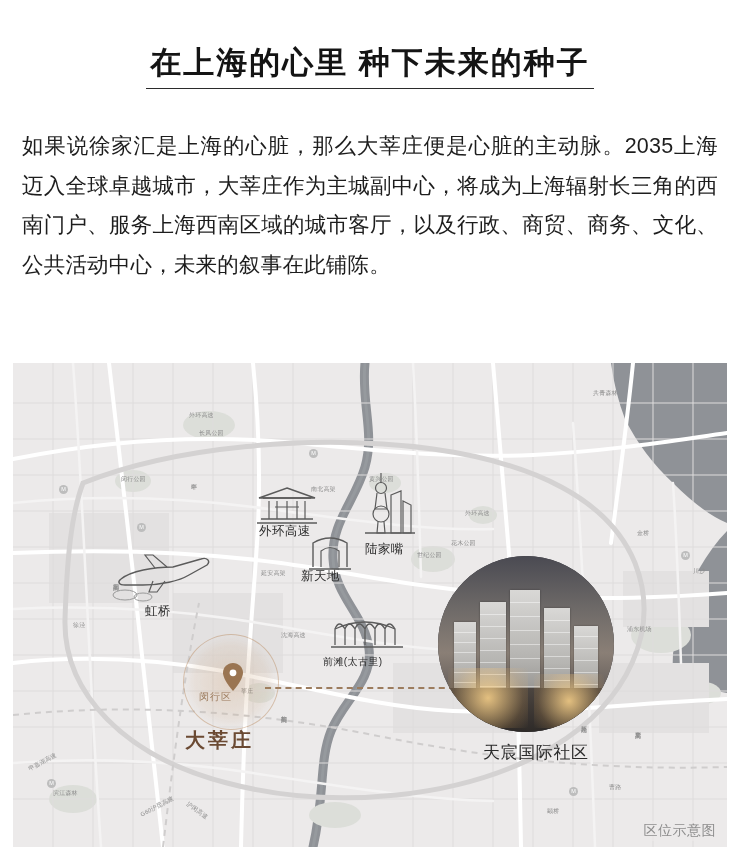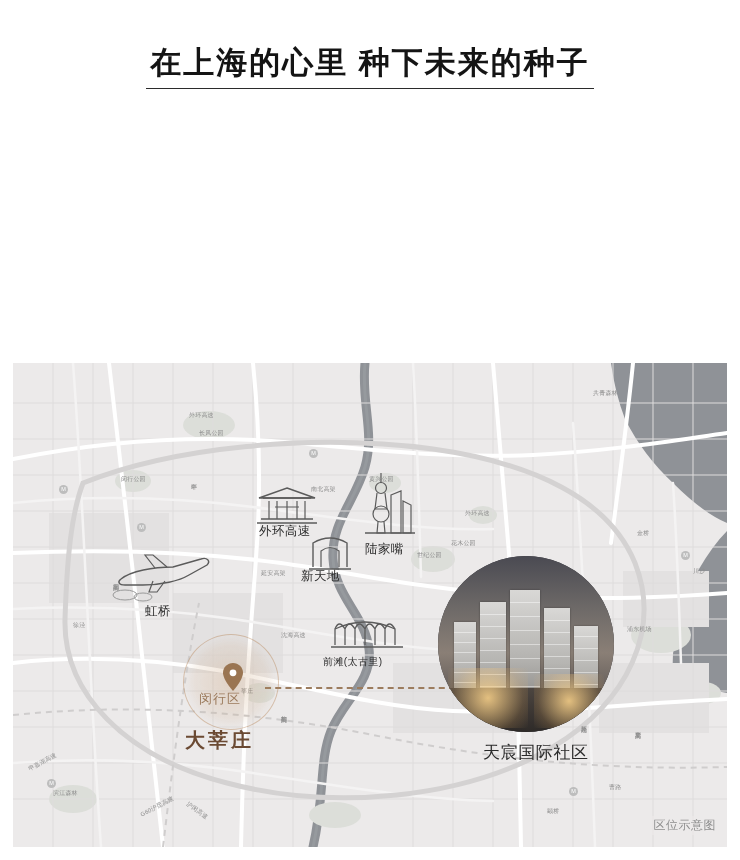--- a/index.html
+++ b/index.html
@@ -97,22 +97,22 @@
   }
   .site-label {
     position: absolute;
     font-size: 17px;
     color: #2b2b2b;
     letter-spacing: 0.6px;
     white-space: nowrap;
   }
   .corner-note {
     position: absolute;
-    right: 8px; bottom: 12px;
-    font-size: 12px;
+    right: 8px; bottom: 6px;
+    font-size: 14px;
     color: #8e8e8e;
     background: rgba(236,234,234,0.6);
     padding: 1px 3px;
     letter-spacing: 0.5px;
   }
 
   .metro-dot {
     position: absolute;
     width: 9px; height: 9px;
     border-radius: 50%;
@@ -164,21 +164,21 @@
     border: 1px solid rgba(183,136,90,0.45);
   }
   .pin {
     position: absolute;
     left: 210px; top: 300px;
     width: 20px; height: 28px;
   }
   .pin-sub {
     position: absolute;
     left: 186px; top: 327px;
-    font-size: 13px;
+    font-size: 10px;
     color: #9b7a5c;
     letter-spacing: 1px;
   }
 
   .dashed-line {
     position: absolute;
     left: 252px; top: 324px;
     width: 190px; height: 0;
     border-top: 2px dashed #9c7c5e;
   }
@@ -191,20 +191,21 @@
 
 <div class="page">
 
   <div class="heading-wrap">
     <div class="heading">
       <span>在上海的心里 种下未来的种子</span>
       <span class="underline"></span>
     </div>
   </div>
 
+  <div class="para">如果说徐家汇是上海的心脏，那么大莘庄便是心脏的主动脉。2035上海迈入全球卓越城市，大莘庄作为主城副中心，将成为上海辐射长三角的西南门户、服务上海西南区域的城市客厅，以及行政、商贸、商务、文化、公共活动中心，未来的叙事在此铺陈。</div>
 
   <div class="map-card">
 
     <svg class="map-base" width="714" height="484" viewBox="0 0 714 484">
       <rect x="0" y="0" width="714" height="484" fill="#eceaea"></rect>
 
       <path d="M598 0 L714 0 L714 160 Q690 150 660 120 Q630 92 612 56 Q602 30 598 0 Z" fill="#8f9297"></path>
       <path d="M714 168 Q700 182 686 206 Q672 232 664 262 Q658 292 660 320 L714 330 L714 168 Z" fill="#8f9297"></path>
 
       <path d="M352 0 C348 40 362 70 352 104 C342 138 318 160 320 196 C322 234 352 252 356 286 C360 318 330 338 318 368 C306 398 312 432 300 484" fill="none" stroke="#8f9297" stroke-width="9" stroke-linecap="round"></path>

